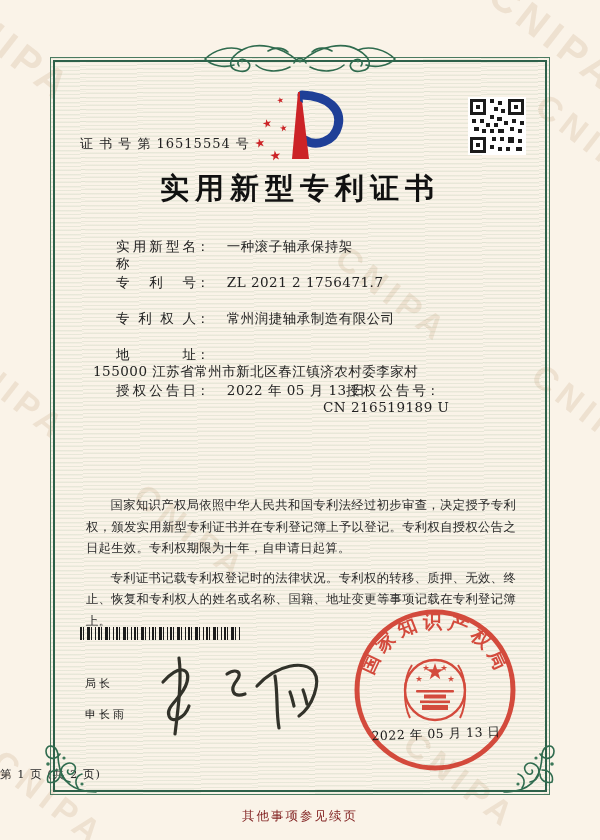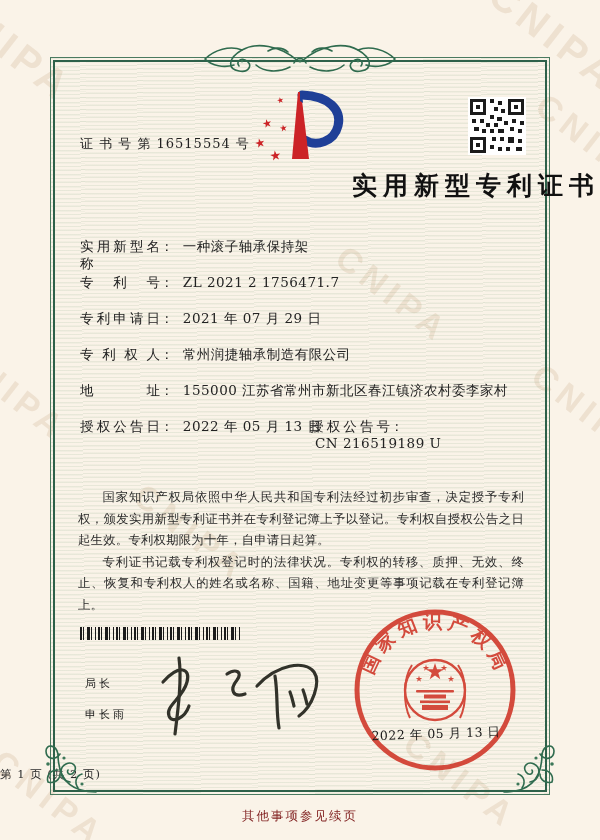--- a/index.html
+++ b/index.html
@@ -31,32 +31,32 @@
   .ornament-top{position:absolute;left:198px;top:39px;z-index:4;}
   .corner-orn{position:absolute;z-index:4;}
   .corner-orn.left{left:38px;top:736px;}
   .corner-orn.right{left:502px;top:736px;transform:scaleX(-1);}
   
   .content{position:absolute;inset:0;z-index:3;}
   .cert-no{position:absolute;left:80px;top:95px;font-size:13px;letter-spacing:1px;color:#222;margin-top:40px;}
   .logo{position:absolute;left:253px;top:89px;}
   .qr{position:absolute;left:468px;top:97px;}
   .title{
-    position:absolute;left:0;top:169px;width:600px;text-align:right;
-    font-size:25px;font-weight:bold;letter-spacing:6px;color:#111;
+    position:absolute;left:0;top:169px;width:600px;text-align:center;
+    font-size:29px;font-weight:bold;letter-spacing:6px;color:#111;
   }
   .fields{position:absolute;left:80px;top:238px;width:442px;}
   .field-row{position:relative;height:36px;font-size:13.5px;line-height:17px;color:#222;}
-  .flabel{display:inline-block;width:80px;text-align:justify;text-align-last:justify;vertical-align:top;}
+  .flabel{display:inline-block;width:80px;text-align:justify;text-align-last:justify;vertical-align:top;margin-left:36px;}
   .fcolon{display:inline-block;vertical-align:top;}
-  .fvalue{display:inline-block;margin-left:5px;vertical-align:top;letter-spacing:.5px;max-width:340px;}
+  .fvalue{display:inline-block;margin-left:13px;vertical-align:top;letter-spacing:.5px;max-width:340px;}
   .grant2{position:absolute;left:230px;top:0;}
   .bodytext{position:absolute;left:78px;top:487px;width:446px;}
   .bodytext p{
-    margin:0;text-indent:2em;font-size:12.3px;line-height:21.6px;
+    margin:8px;text-indent:2em;font-size:12.3px;line-height:21.6px;
     letter-spacing:.3px;color:#2a2a2a;text-align:justify;
   }
   .barcode{
     position:absolute;left:80px;top:627px;width:160px;height:13px;
     background:repeating-linear-gradient(90deg,
       #1b1b1b 0 2px,transparent 2px 3px,
       #1b1b1b 3px 4px,transparent 4px 7px,
       #1b1b1b 7px 10px,transparent 10px 11px,
       #1b1b1b 11px 12px,transparent 12px 15px,
       #1b1b1b 15px 16px,transparent 16px 18px);
@@ -200,24 +200,20 @@
   <div class="fields">
     <div class="field-row">
       <span class="flabel">实用新型名称</span><span class="fcolon">：</span>
       <span class="fvalue">一种滚子轴承保持架</span>
     </div>
     <div class="field-row">
       <span class="flabel">专利号</span><span class="fcolon">：</span>
       <span class="fvalue">ZL 2021 2 1756471.7</span>
     </div>
     <div class="field-row">
-      <span class="flabel">专利申请日</span><span class="fcolon">：</span>
-      <span class="fvalue">2021 年 07 月 29 日</span>
-    </div>
-    <div class="field-row">
       <span class="flabel">专利权人</span><span class="fcolon">：</span>
       <span class="fvalue">常州润捷轴承制造有限公司</span>
     </div>
     <div class="field-row">
       <span class="flabel">地址</span><span class="fcolon">：</span>
       <span class="fvalue">155000 江苏省常州市新北区春江镇济农村委李家村</span>
     </div>
     <div class="field-row">
       <span class="flabel">授权公告日</span><span class="fcolon">：</span>
       <span class="fvalue">2022 年 05 月 13 日</span>

